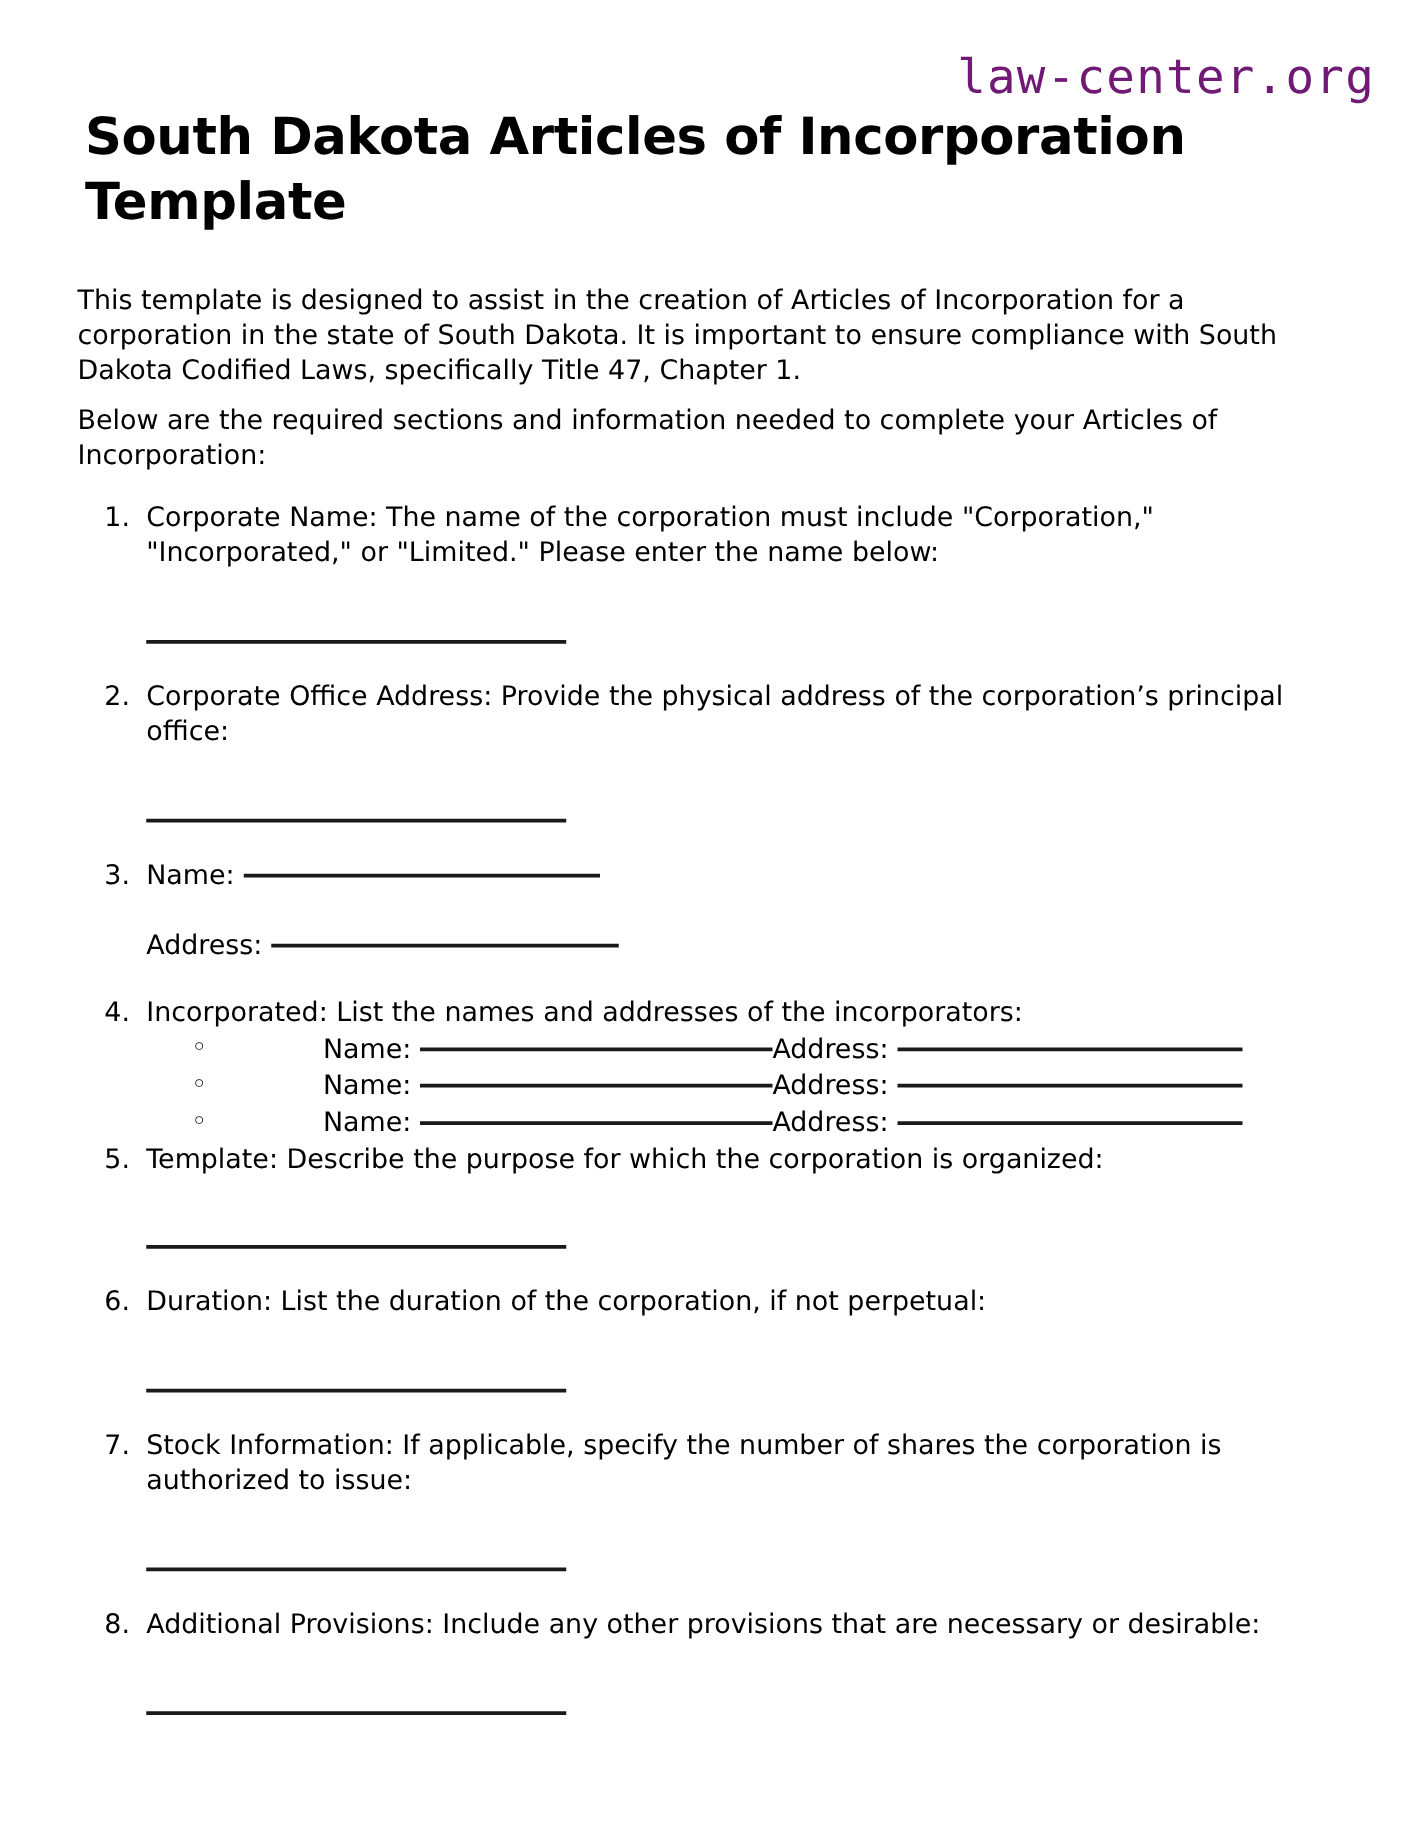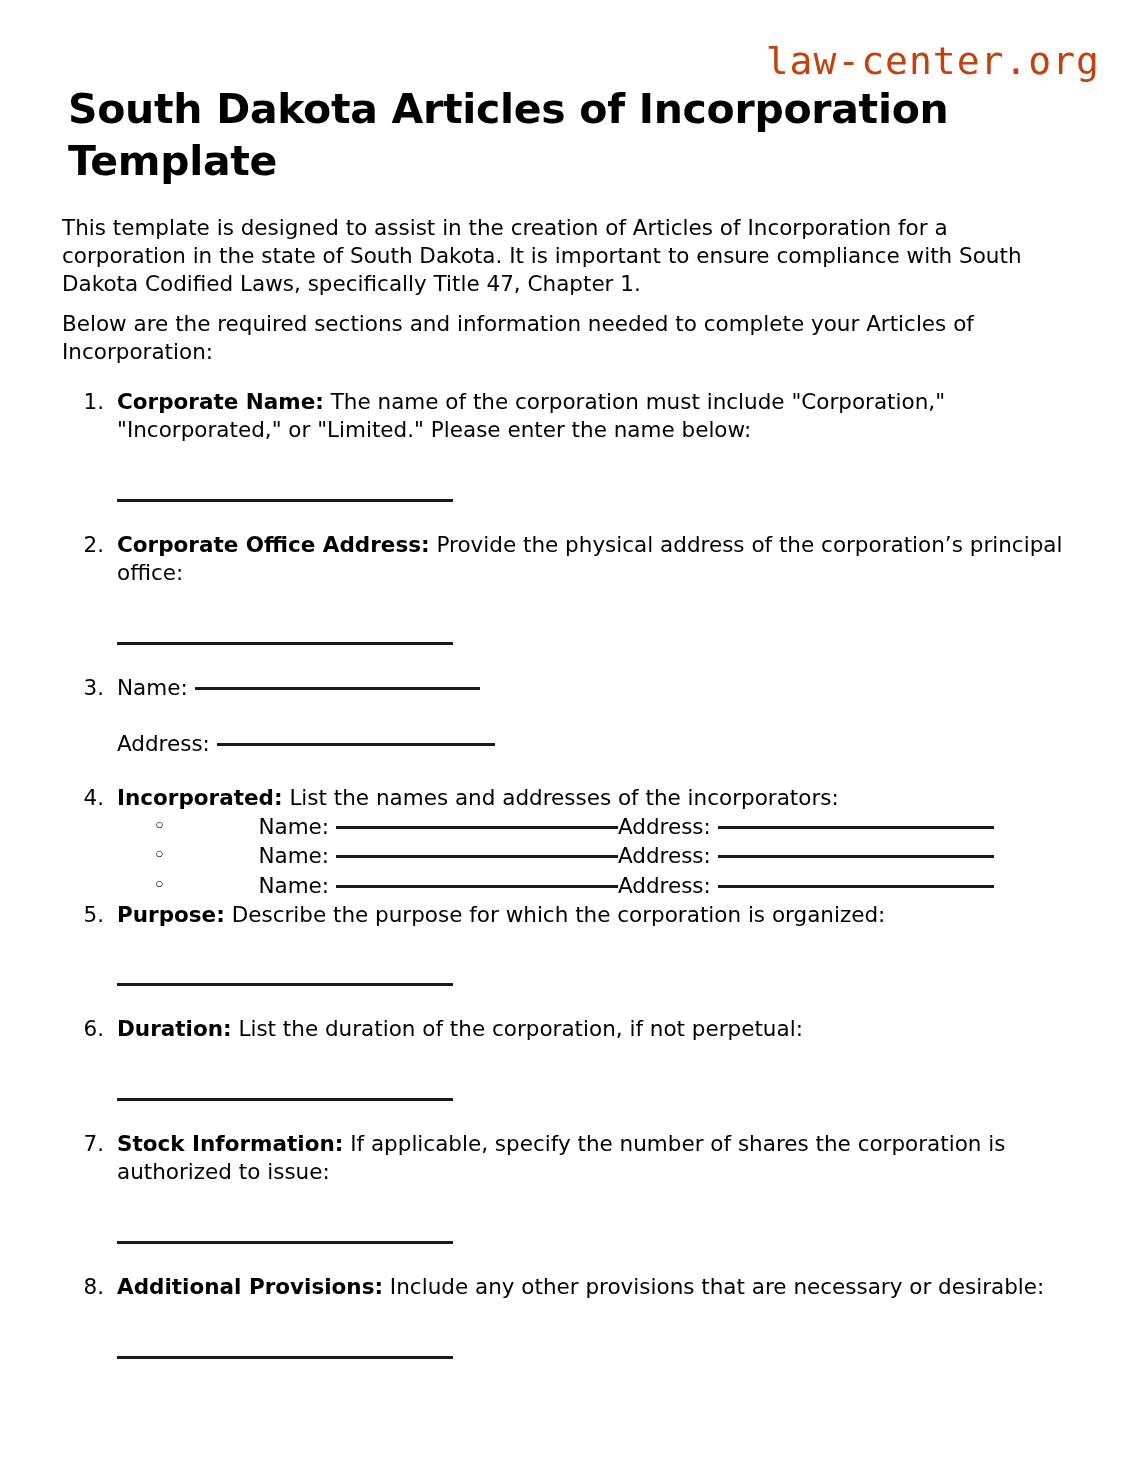--- a/index.html
+++ b/index.html
@@ -22,40 +22,40 @@
     box-sizing: border-box;
     padding: 0 62px;
   }
   .watermark {
     position: absolute;
     top: 36px;
     right: 33px;
     font-family: "DejaVu Sans Mono", monospace;
     font-size: 38px;
     letter-spacing: 1px;
-    color: #c2410c;
+    color: #701a75;
     white-space: nowrap;
     line-height: 1;
   }
   h1.doc-title {
     margin: 6px;
     padding-top: 78px;
     font-size: 41px;
     line-height: 1.26;
     font-weight: bold;
     letter-spacing: -0.3px;
     max-width: 1010px;
   }
   p.para {
     font-size: 21.5px;
     line-height: 1.30;
     margin: 0;
     max-width: 1000px;
   }
-  p.intro-1 { margin-top: 27px; }
+  p.intro-1 { margin-top: 40px; }
   p.intro-2 { margin-top: 12px; }
 
   ol.main-list {
     margin: 22px 0 0 0;
     padding-left: 0;
     list-style: none;
     counter-reset: mainitem;
     font-size: 21.5px;
   }
   ol.main-list > li {
@@ -67,21 +67,21 @@
   }
   ol.main-list > li::before {
     content: counter(mainitem) ".";
     position: absolute;
     left: 0;
     width: 42px;
     text-align: right;
     font-size: 21.5px;
   }
   .item-text { display: block; max-width: 960px; }
-  .lbl { font-weight: bold; text-align: right; }
+  .lbl { font-weight: normal; text-align: right; }
 
   .blank-line {
     display: block;
     width: 336px;
     border-bottom: 3px solid #1a1a1a;
     height: 0;
     margin-top: 55px;
     margin-bottom: 29px;
   }
 
@@ -161,21 +161,21 @@
     <li>
       <span class="item-text"><span class="lbl">Incorporated:</span><span> List the names and addresses of the incorporators:</span></span>
       <ul class="sub-list">
         <li><span>Name: </span><span class="rule rule-n"></span><span>Address: </span><span class="rule rule-a"></span></li>
         <li><span>Name: </span><span class="rule rule-n"></span><span>Address: </span><span class="rule rule-a"></span></li>
         <li><span>Name: </span><span class="rule rule-n"></span><span>Address: </span><span class="rule rule-a"></span></li>
       </ul>
     </li>
 
     <li>
-      <span class="item-text"><span class="lbl">Purpose:</span><span> Describe the purpose for which the corporation is organized:</span></span>
+      <span class="item-text"><span class="lbl">Template:</span><span> Describe the purpose for which the corporation is organized:</span></span>
       <span class="blank-line"></span>
     </li>
 
     <li>
       <span class="item-text"><span class="lbl">Duration:</span><span> List the duration of the corporation, if not perpetual:</span></span>
       <span class="blank-line"></span>
     </li>
 
     <li>
       <span class="item-text"><span class="lbl">Stock Information:</span><span> If applicable, specify the number of shares the corporation is authorized to issue:</span></span>

